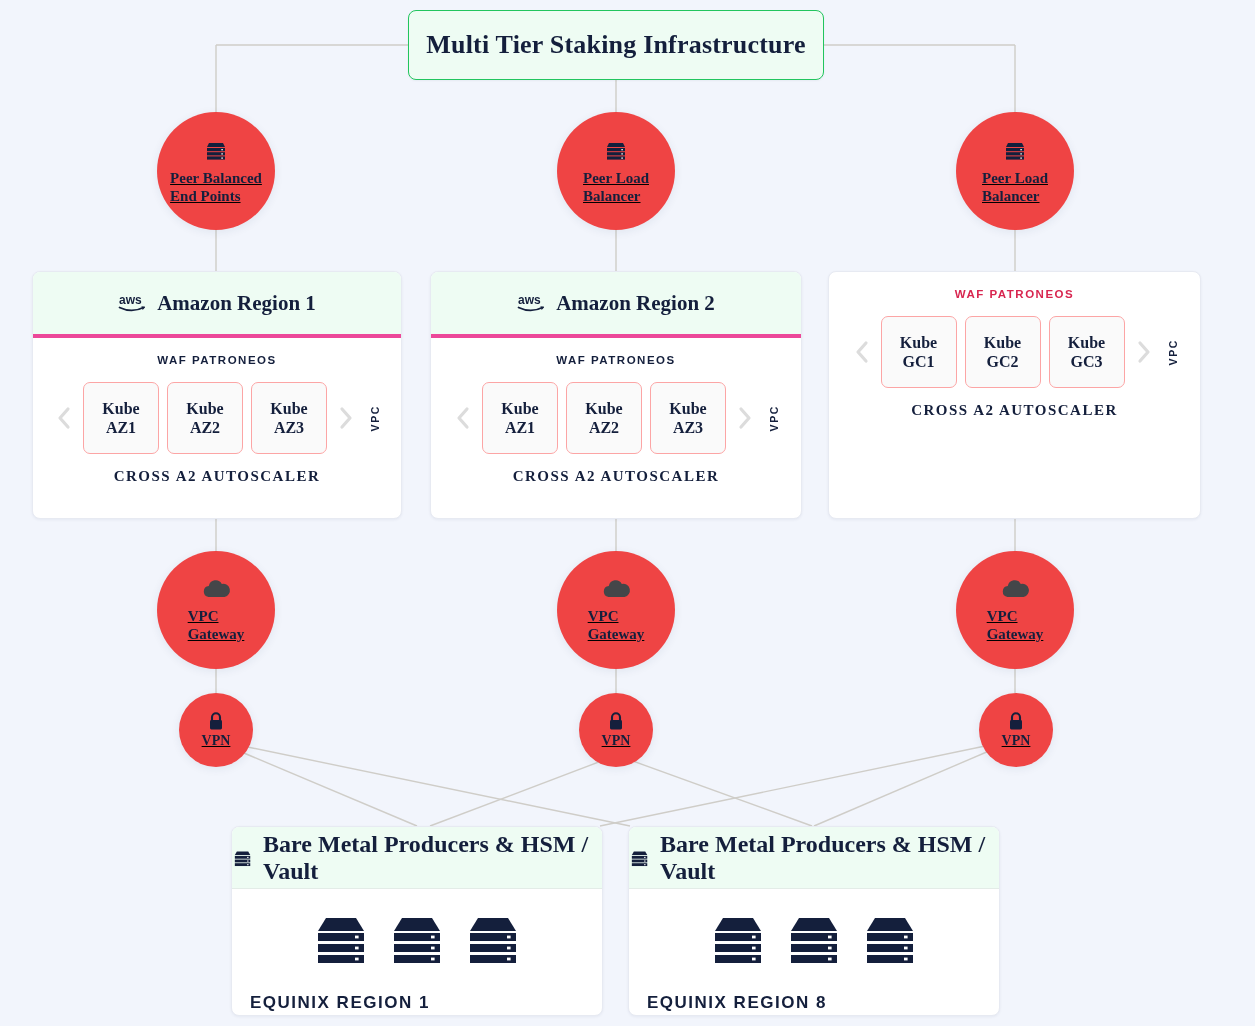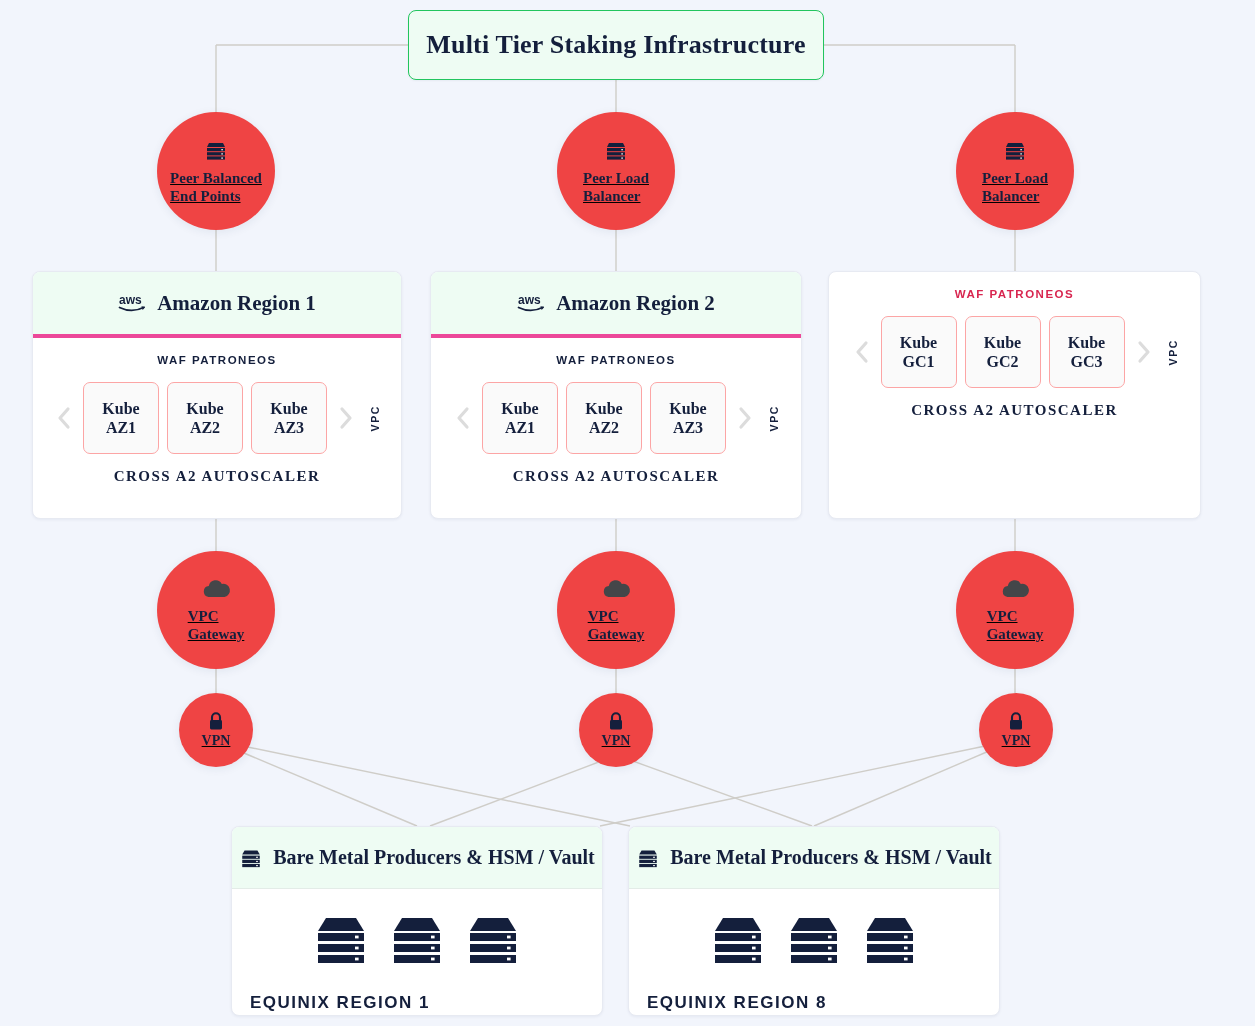--- a/index.html
+++ b/index.html
@@ -121,21 +121,21 @@
 
   
   .bm-head {
     background: #eefcf3;
     border-bottom: 1px solid #e3ece7;
     height: 62px;
     display: flex; align-items: center; justify-content: center; gap: 10px;
   }
   .bm-head .btitle {
     font-family: "Liberation Serif", serif;
-    font-weight: 700; font-size: 20px; color: #141f3c;
+    font-weight: 700; font-size: 24px; color: #141f3c;
   }
   .bm-body { padding: 26px 0 20px; }
   .rack-row { display: flex; justify-content: center; gap: 22px; margin-bottom: 26px; }
   .bm-foot {
     text-align: left;
     font-family: "Liberation Sans", sans-serif;
     font-weight: 700; font-size: 17px;
     letter-spacing: 1.5px; color: #141f3c; margin-left: 18px;
   }
 </style>

